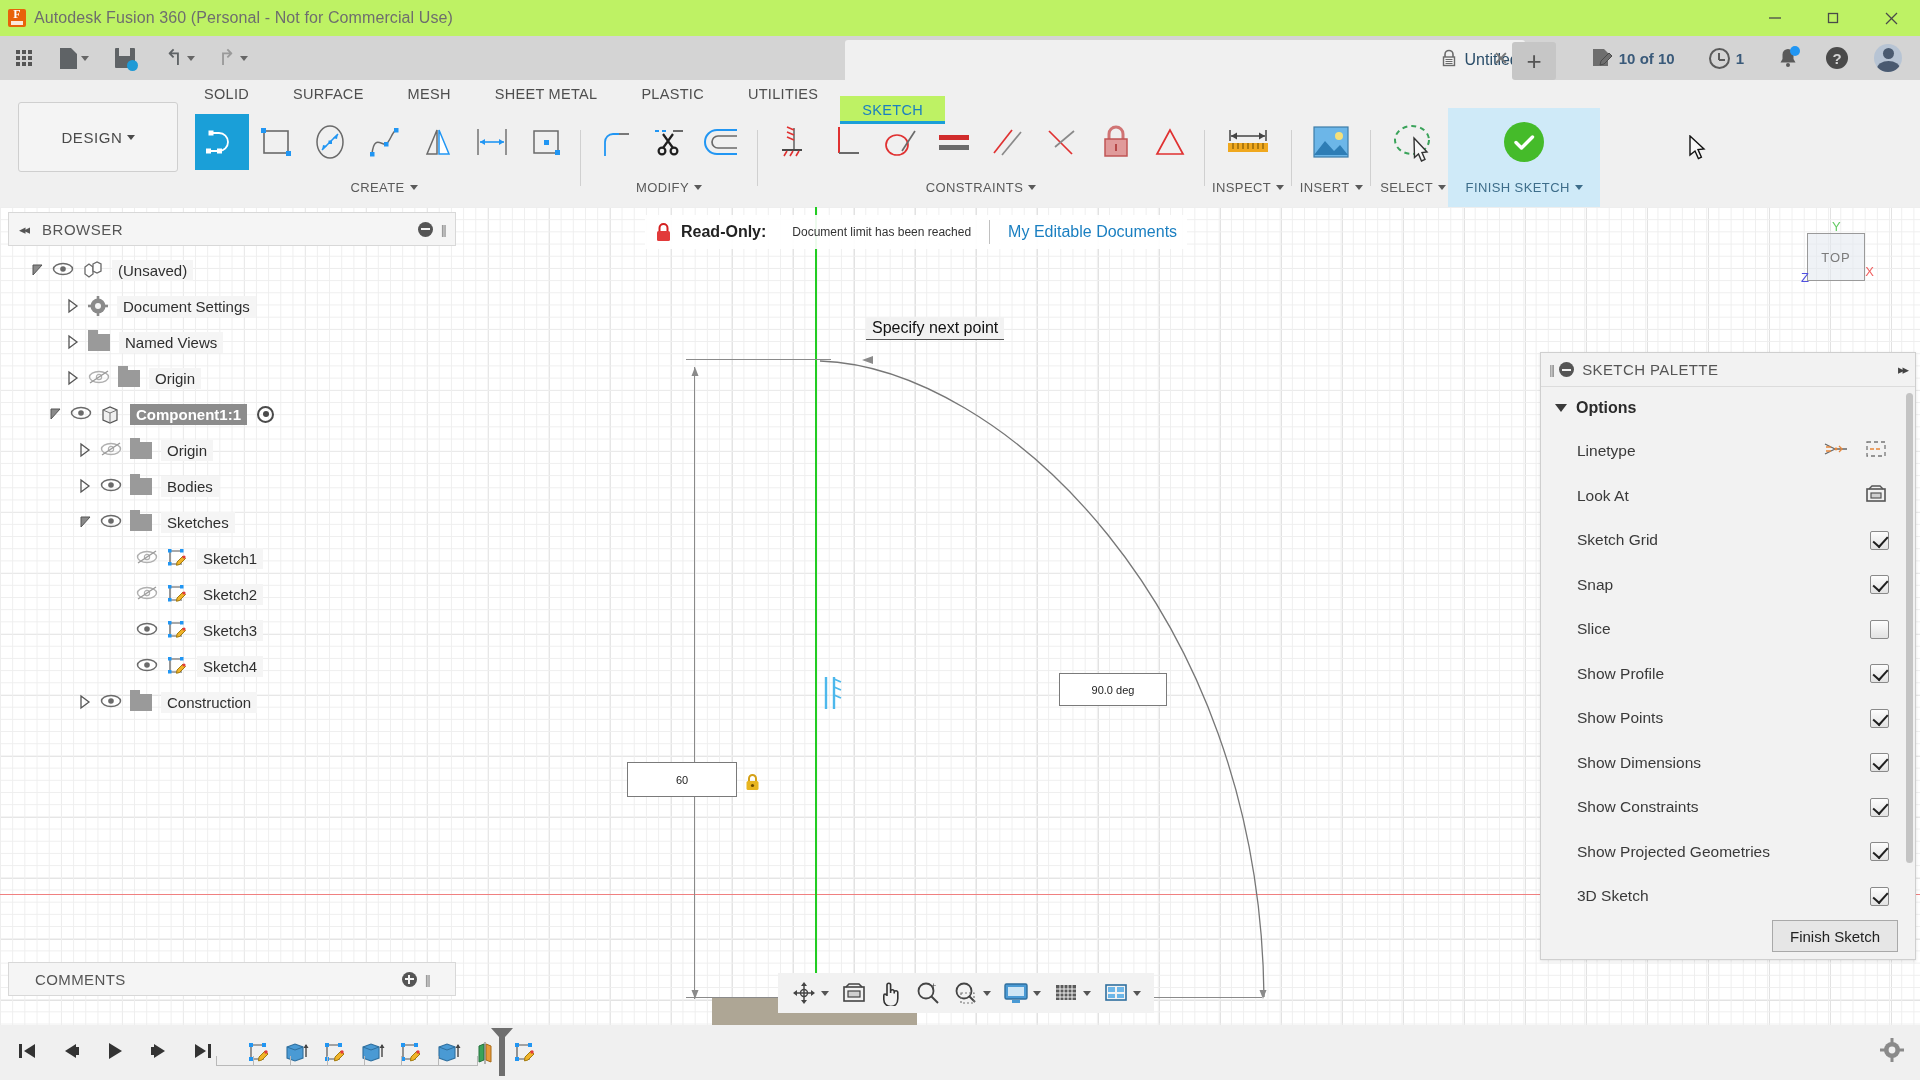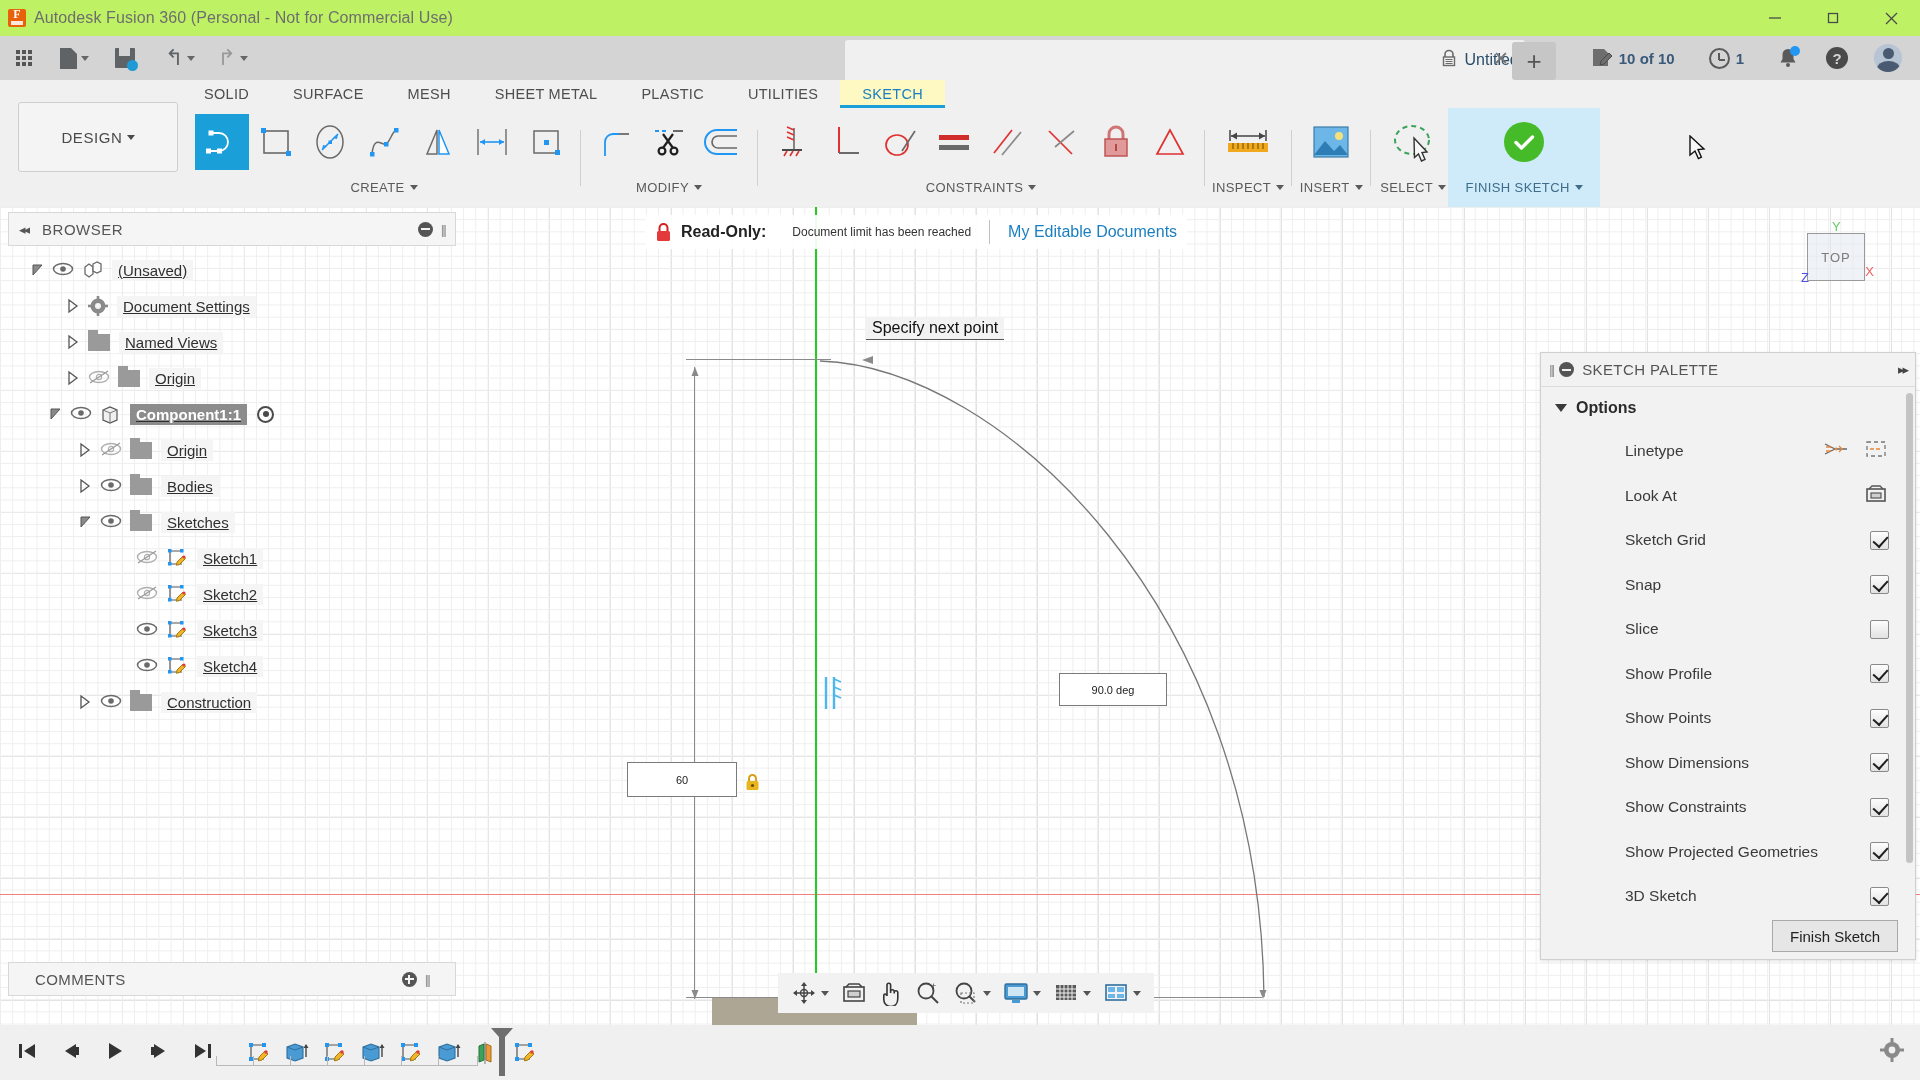--- a/index.html
+++ b/index.html
@@ -90,21 +90,21 @@
   
   .ribbon {
     position: absolute; top: 80px; left: 0; width: 1920px; height: 127px;
     background: #f0f0f0;
   }
   .ribbon-tabs { position: absolute; top: 0; left: 182px; height: 28px; display: flex; }
   .rtab {
     padding: 0 22px; height: 28px; line-height: 28px;
     font-size: 14.5px; color: #4e4e4e; letter-spacing: .3px; white-space: nowrap;
   }
-  .rtab.active { background: #fef9c3; color: #1a7fc1; border-bottom: 3px solid #1a9fd8; }
+  .rtab.active { background: #bef264; color: #1a7fc1; border-bottom: 3px solid #1a9fd8; margin-top: 16px; }
   .design-btn {
     position: absolute; left: 18px; top: 22px; width: 160px; height: 70px;
     border: 1px solid #cfcfcf; background: #f4f4f4; border-radius: 3px;
     display: flex; align-items: center; justify-content: center;
     font-size: 15px; color: #4a4a4a; letter-spacing: .6px;
   }
   .design-btn .caret-sm { border-top-color: #4a4a4a; }
   .ribbon-body { position: absolute; top: 28px; left: 195px; right: 0; height: 99px; display: flex; align-items: flex-start; }
   .rgroup { display: flex; flex-direction: column; align-items: center; height: 99px; position: relative; }
   .rgroup-icons { display: flex; align-items: center; height: 68px; }
@@ -202,21 +202,21 @@
   .browser-head {
     height: 34px; background: #f5f5f5; border: 1px solid #d8d8d8;
     display: flex; align-items: center; padding: 0 10px;
   }
   .dbl-left { color:#555; font-size: 13px; letter-spacing:-2px; margin-right: 14px;}
   .browser-title { font-size: 15px; color: #555; letter-spacing:.5px;}
   .browser-minus { margin-left:auto; width:15px;height:15px;border-radius:50%;background:#555;position:relative;}
   .browser-minus::after{content:"";position:absolute;left:3px;top:6.5px;width:9px;height:2px;background:#f5f5f5;}
   .grip { margin-left: 8px; color:#999; font-size: 13px; letter-spacing: -2px;}
   .tree { padding-top: 6px; }
-  .trow { display: flex; align-items: center; height: 36px; font-size: 15px; color: #2f2f2f; text-decoration: underline; }
+  .trow { display: flex; align-items: center; height: 36px; font-size: 15px; color: #2f2f2f; }
   .trow .lbl { background: #f5f5f5; padding: 2px 6px; }
   .trow.selected .lbl { background: #8c8c8c; color: #fff; font-weight: bold; }
   .tri { width: 16px; height: 16px; margin-right: 6px; flex:none;}
   .eye { width: 22px; height: 16px; margin-right: 8px; flex:none; }
   .folder { width: 22px; height: 17px; background: #9a9a9a; margin-right: 9px; position: relative; flex:none;}
   .folder::before{content:"";position:absolute;left:0;top:-4px;width:10px;height:4px;background:#9a9a9a;}
   .gear { width:20px;height:20px;margin-right:9px;flex:none;}
   .comp-ico { width:22px;height:20px;margin-right:8px;flex:none;}
   .sk-ico { width:22px;height:20px;margin-right:9px;flex:none;}
   .radio-dot { width:17px;height:17px;border:2px solid #4a4a4a;border-radius:50%;margin-left:10px;position:relative;flex:none;}
@@ -243,21 +243,21 @@
   .pal-grip { color:#999; font-size:13px; letter-spacing:-2px; margin-right:6px;}
   .pal-minus { width:15px;height:15px;border-radius:50%;background:#555;position:relative;margin-right:8px;}
   .pal-minus::after{content:"";position:absolute;left:3px;top:6.5px;width:9px;height:2px;background:#f2f2f2;}
   .pal-title { font-size: 15px; color: #555; letter-spacing:.4px;}
   .pal-expand { margin-left:auto; color:#444; font-size:13px; letter-spacing:-2px;}
   .pal-body { position: relative; height: 538px; overflow: hidden; }
   .pal-section { display:flex; align-items:center; height: 42px; padding-left: 14px; }
   .pal-section .tri-down { width:0;height:0;border-left:6px solid transparent;border-right:6px solid transparent;border-top:8px solid #3a3a3a;margin-right:9px;}
   .pal-section-title { font-size: 16px; font-weight: bold; color: #2b2b2b; }
   .pal-row { display:flex; align-items:center; height: 44.5px; padding: 0 26px 0 36px;}
-  .pal-row .rl { font-size: 15.5px; color: #3a3a3a; margin-left: 48px; }
+  .pal-row .rl { font-size: 15.5px; color: #3a3a3a; }
   .pal-row .rr { margin-left: auto; display:flex; align-items:center; gap: 14px;}
   .cbx { width: 19px; height: 19px; border: 1px solid #8a8a8a; border-radius: 2px;
          background: linear-gradient(#fdfdfd,#e2e2e2); position: relative;}
   .cbx.on::after {
     content:""; position:absolute; left:5px; top:1px; width:7px; height:12px;
     border: solid #1f1f1f; border-width: 0 2.2px 2.2px 0; transform: rotate(42deg);
   }
   .pal-scroll { position:absolute; right:2px; top:6px; width:7px; height:470px; background:#c4c4c4; border-radius:4px;}
   .finish-sketch-btn {
     position: absolute; left: 1772px; top: 920px; width: 126px; height: 32px;

